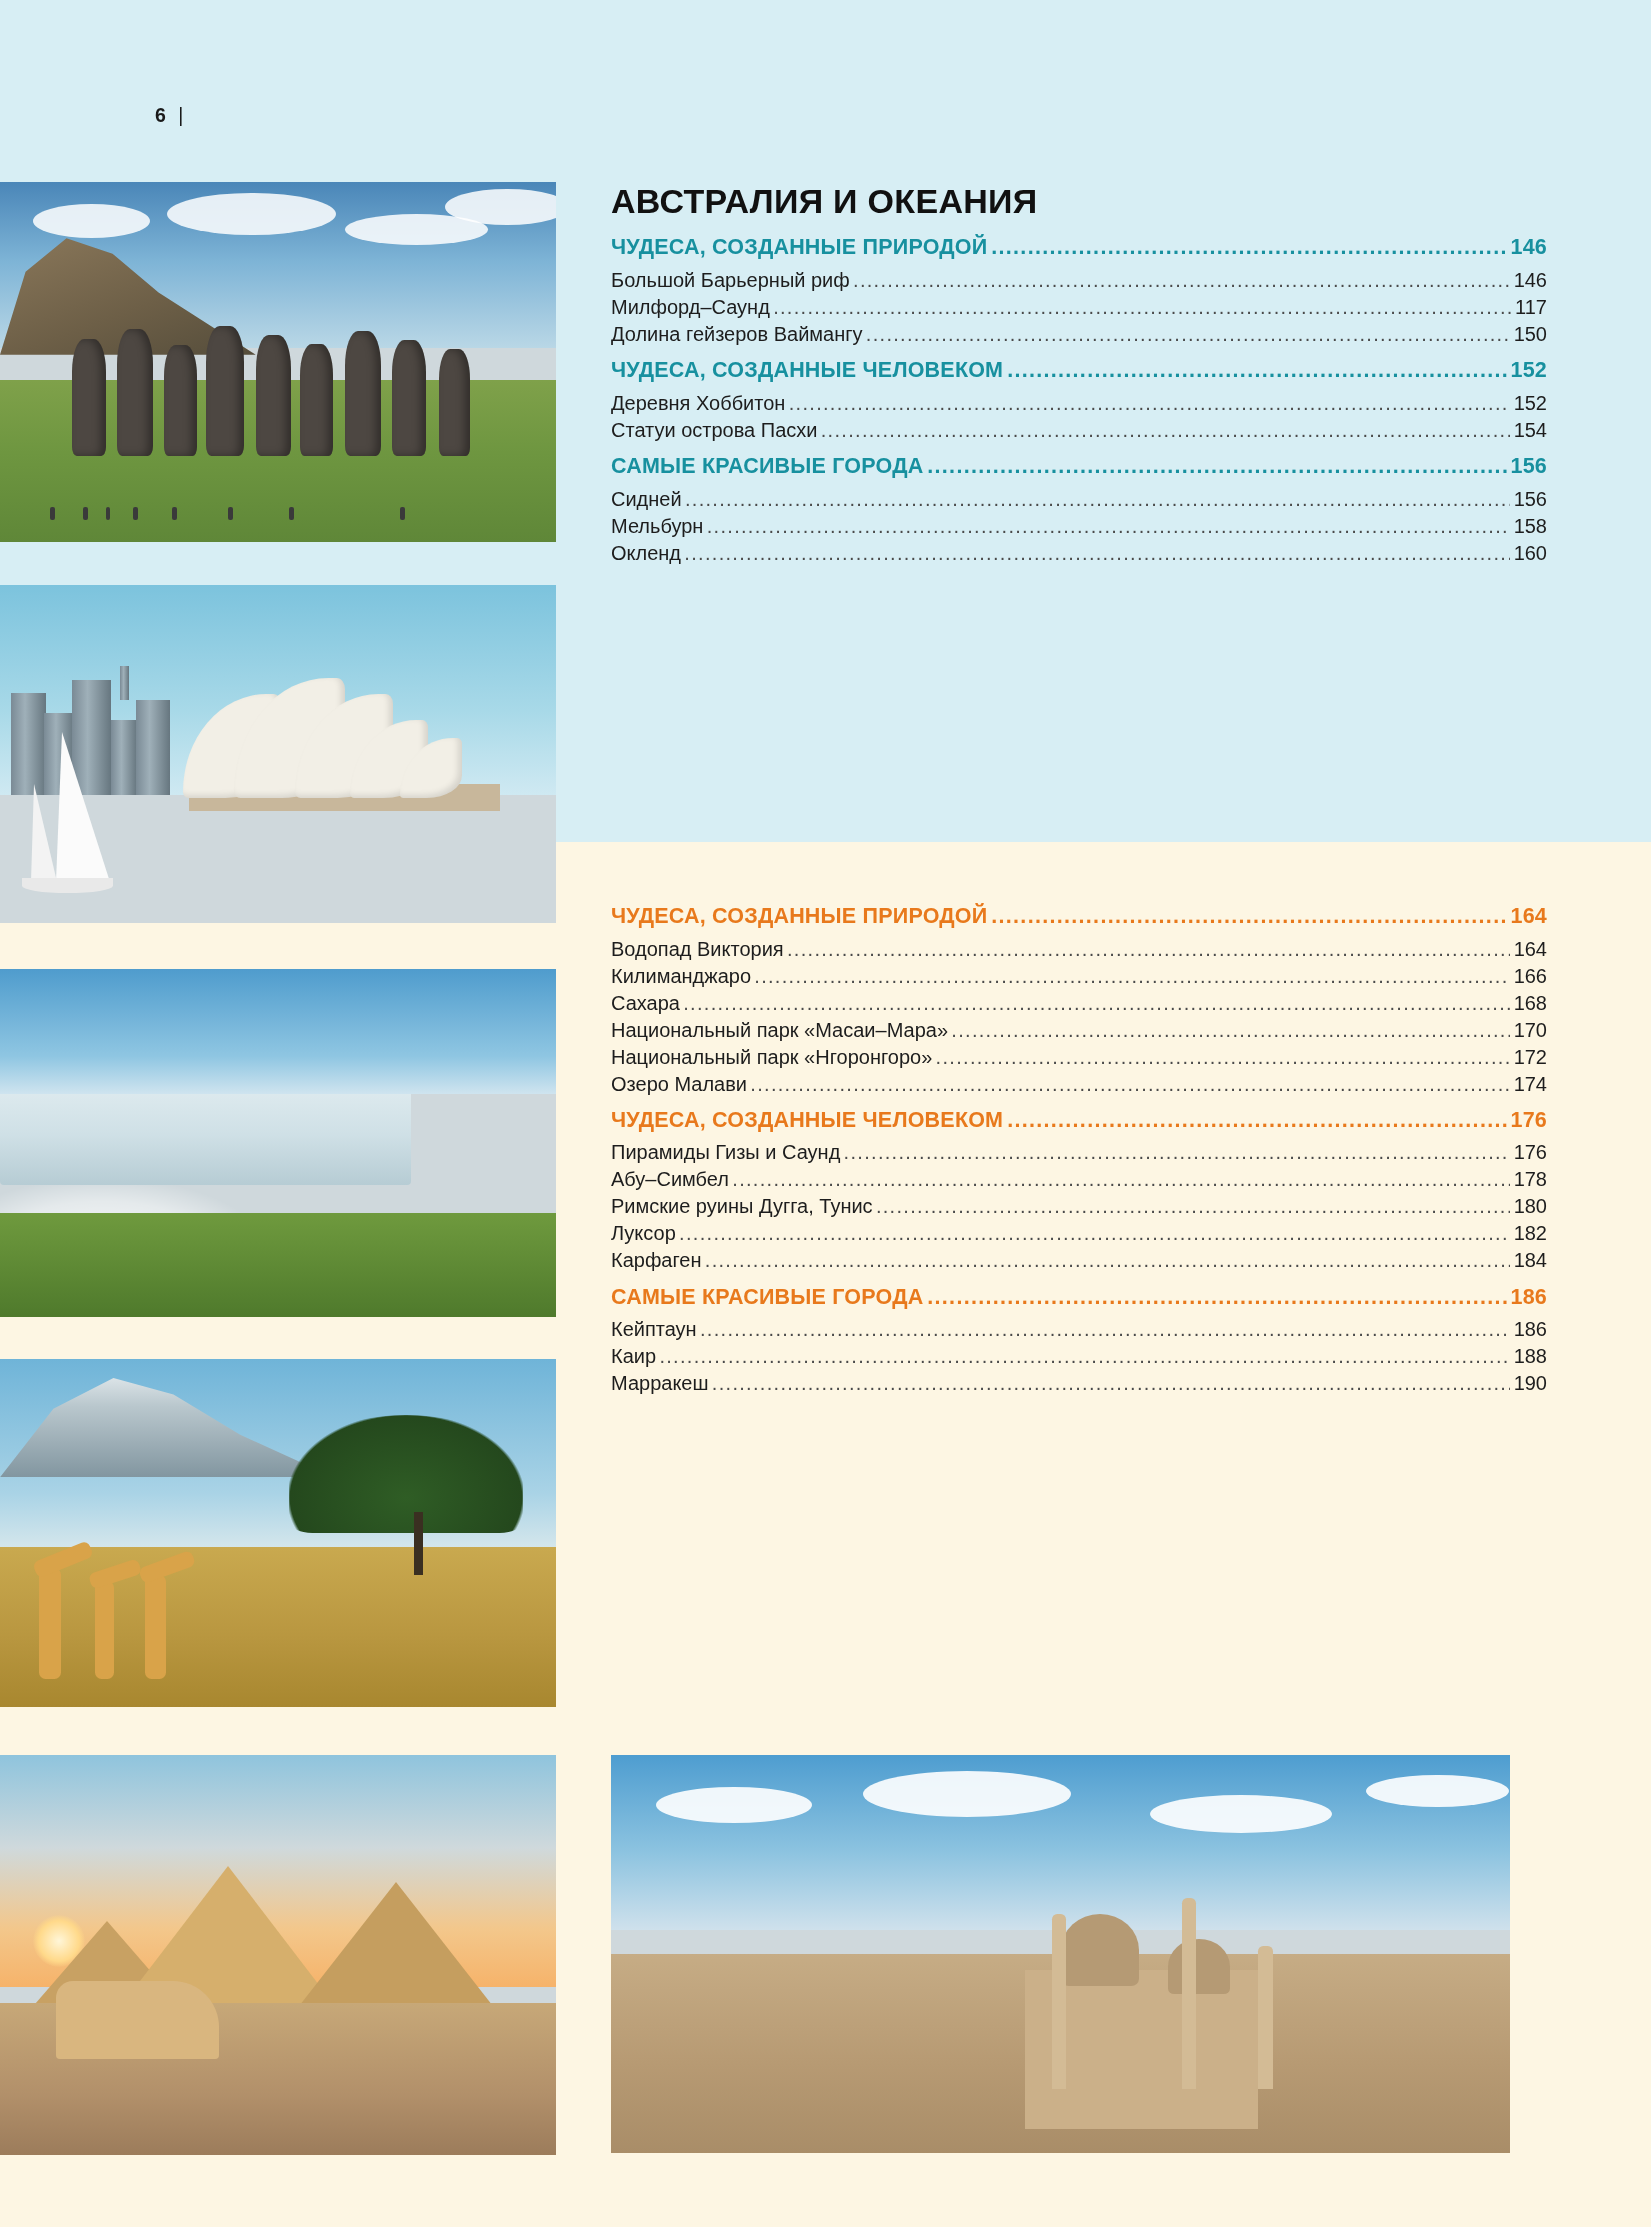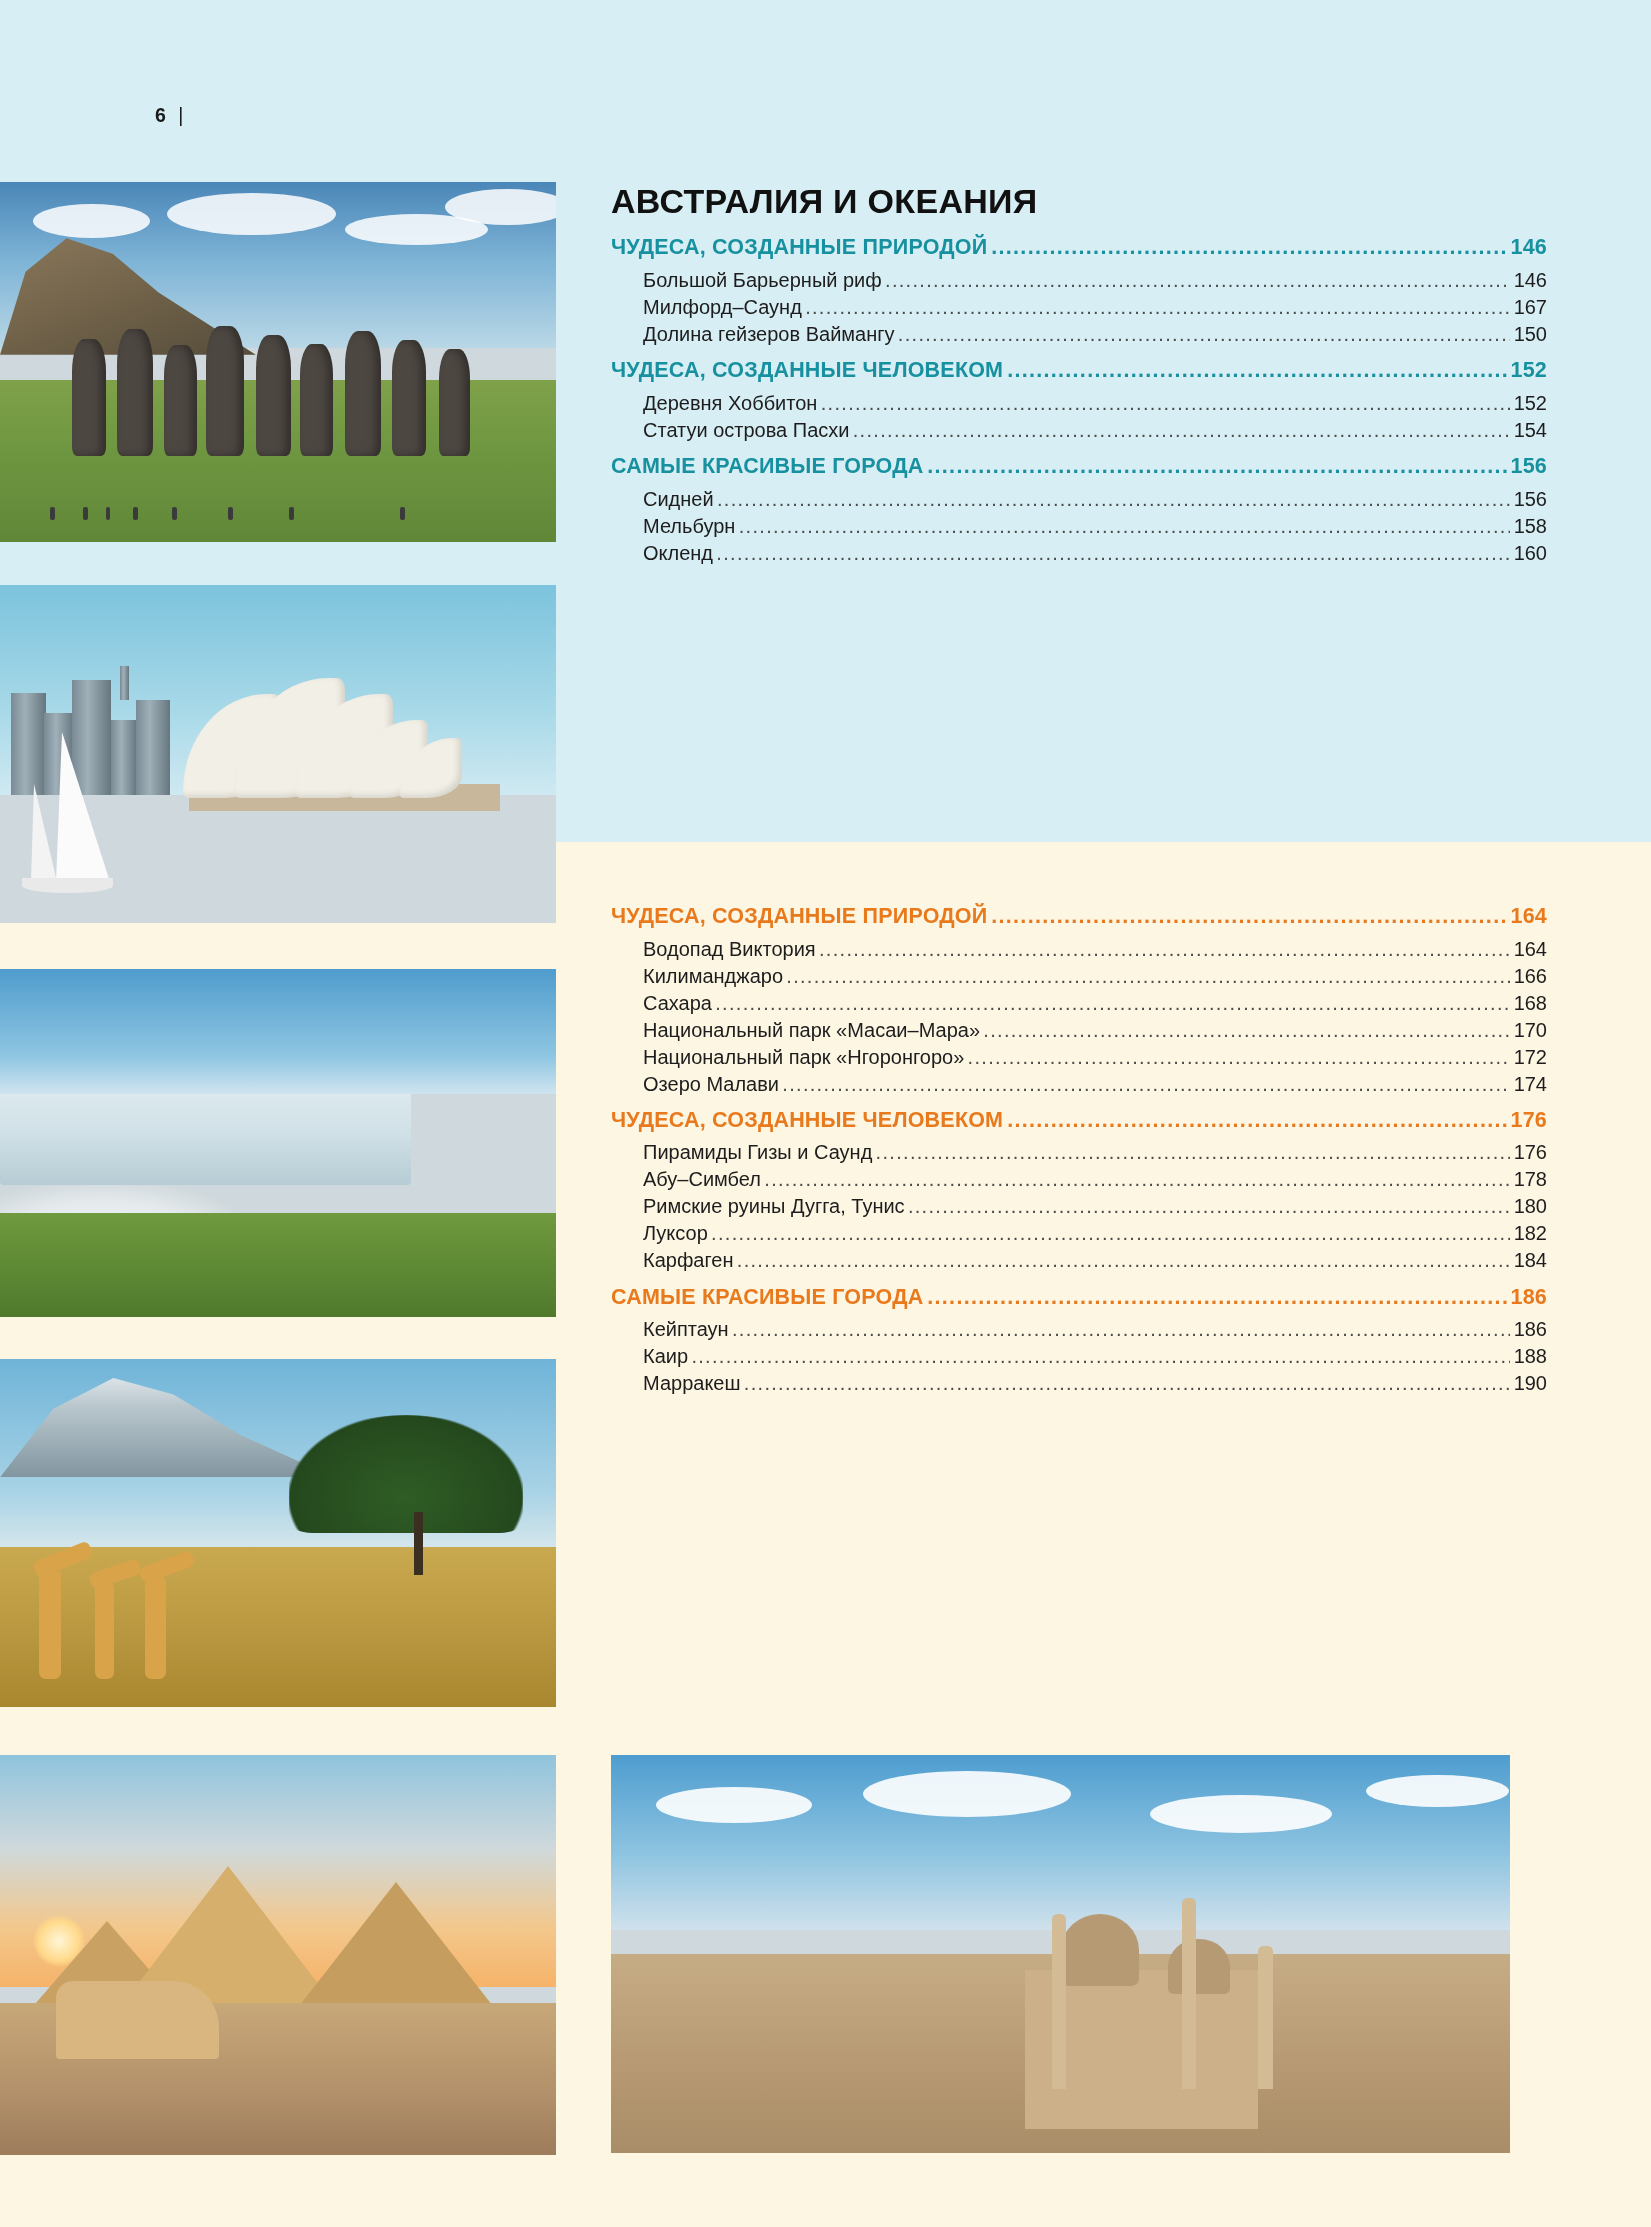--- a/index.html
+++ b/index.html
@@ -297,21 +297,21 @@
   .group-head .page { flex: 0 0 auto; }
 
   .entry {
     display: flex;
     align-items: baseline;
     font-size: 20px;
     color: #1d1d1d;
     padding: 2px 0;
     white-space: nowrap;
   }
-  .entry .label { flex: 0 0 auto; margin-left: 32px; }
+  .entry .label { flex: 0 0 auto; }
   .entry .dots {
     flex: 1 1 auto;
     overflow: hidden;
     white-space: nowrap;
     margin: 0 3.3px;
     letter-spacing: 1.3px;
     color: #4a4a4a;
   }
   .entry .page { flex: 0 0 auto; color: #1d1d1d; }
 
@@ -439,21 +439,21 @@
       <span class="page">146</span>
     </div>
     <div class="entry">
       <span class="label">Большой Барьерный риф</span>
       <span class="dots">.......................................................................................................................................................................................................................................</span>
       <span class="page">146</span>
     </div>
     <div class="entry">
       <span class="label">Милфорд–Саунд</span>
       <span class="dots">.......................................................................................................................................................................................................................................</span>
-      <span class="page">167</span>
+      <span class="page">117</span>
     </div>
     <div class="entry">
       <span class="label">Долина гейзеров Ваймангу</span>
       <span class="dots">.......................................................................................................................................................................................................................................</span>
       <span class="page">150</span>
     </div>
   </div>
 
   <div class="group">
     <div class="group-head">

